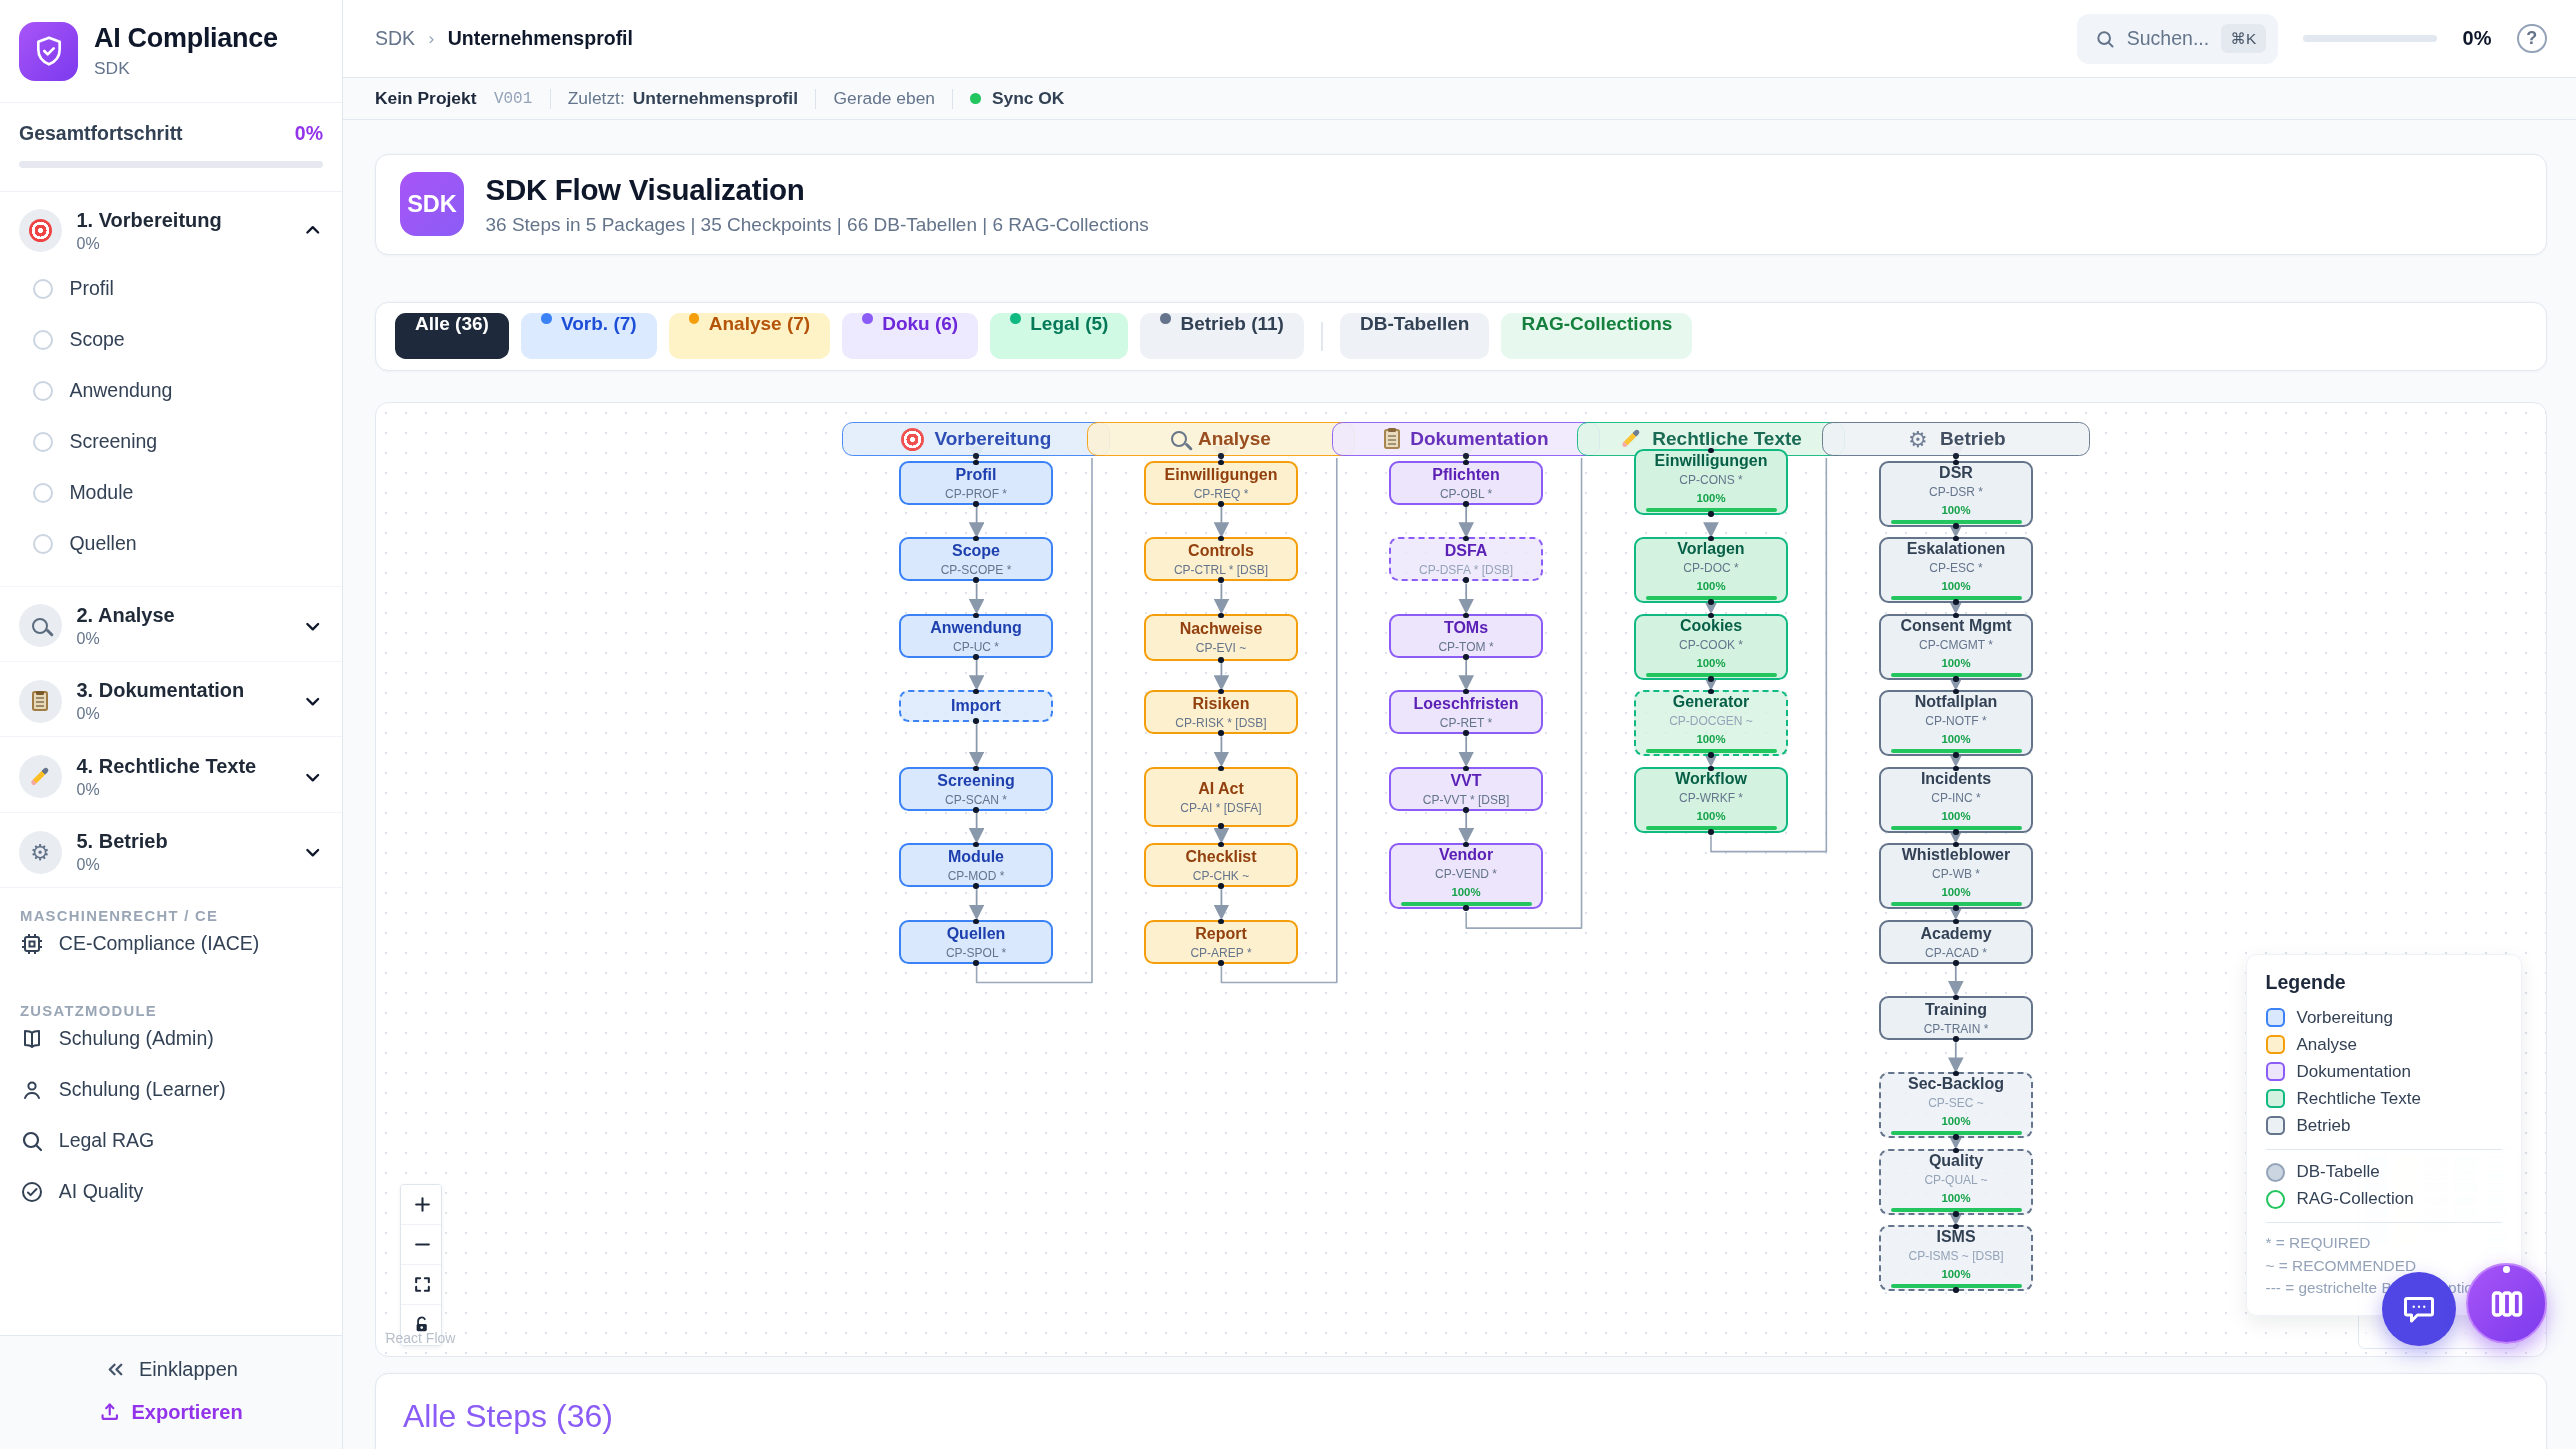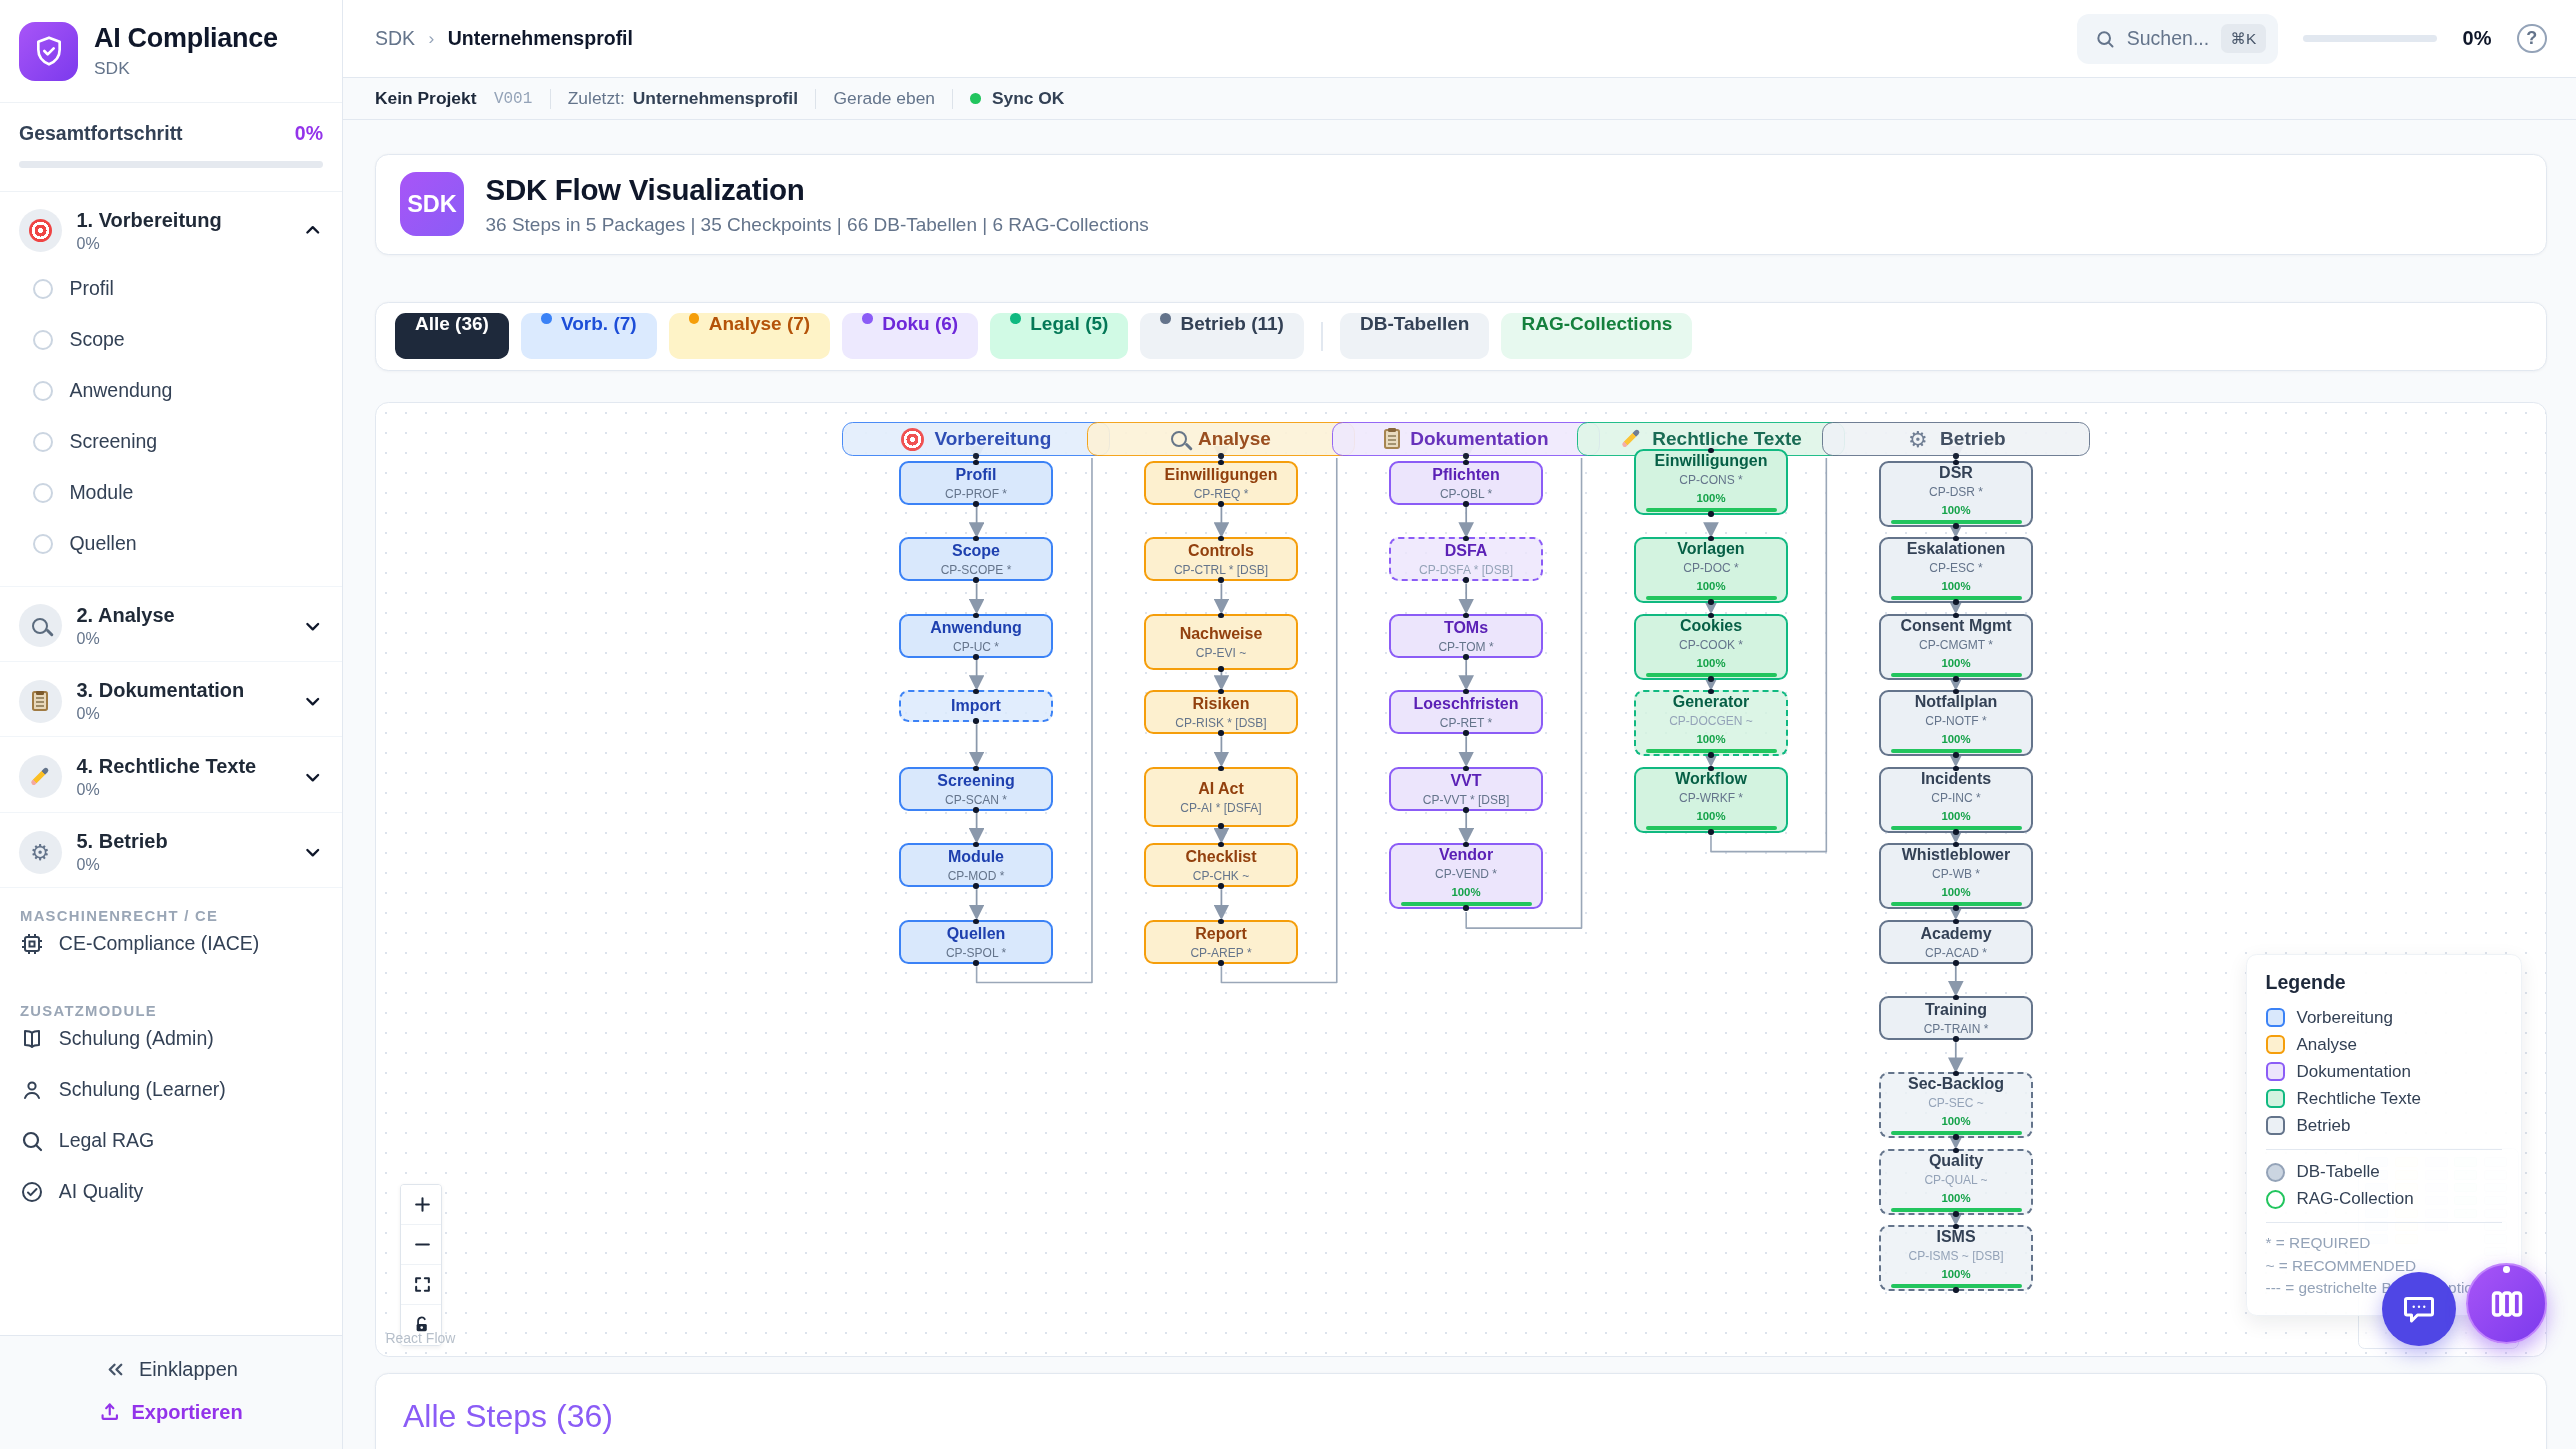--- a/index.html
+++ b/index.html
@@ -591,21 +591,21 @@
           <span>Analyse</span>
         </div>
         <div class="node" style="left: 768px; top: 58px; height: 44px; border-color: rgb(245, 158, 11); background: rgb(253, 240, 207);">
           <span class="n-title" style="color:#92400e">Einwilligungen</span>
           <span class="n-code">CP-REQ *</span>
         </div>
         <div class="node" style="left: 768px; top: 134px; height: 44px; border-color: rgb(245, 158, 11); background: rgb(253, 240, 207);">
           <span class="n-title" style="color:#92400e">Controls</span>
           <span class="n-code">CP-CTRL * [DSB]</span>
         </div>
-        <div class="node" style="left: 768px; top: 211px; height: 56px; border-color: rgb(245, 158, 11); background: rgb(253, 240, 207);">
+        <div class="node" style="left: 768px; top: 211px; height: 47px; border-color: rgb(245, 158, 11); background: rgb(253, 240, 207);">
           <span class="n-title" style="color:#92400e">Nachweise</span>
           <span class="n-code">CP-EVI ~</span>
         </div>
         <div class="node" style="left: 768px; top: 287px; height: 44px; border-color: rgb(245, 158, 11); background: rgb(253, 240, 207);">
           <span class="n-title" style="color:#92400e">Risiken</span>
           <span class="n-code">CP-RISK * [DSB]</span>
         </div>
         <div class="node" style="left: 768px; top: 364px; height: 60px; border-color: rgb(245, 158, 11); background: rgb(253, 240, 207);">
           <span class="n-title" style="color:#92400e">AI Act</span>
           <span class="n-code">CP-AI * [DSFA]</span>

